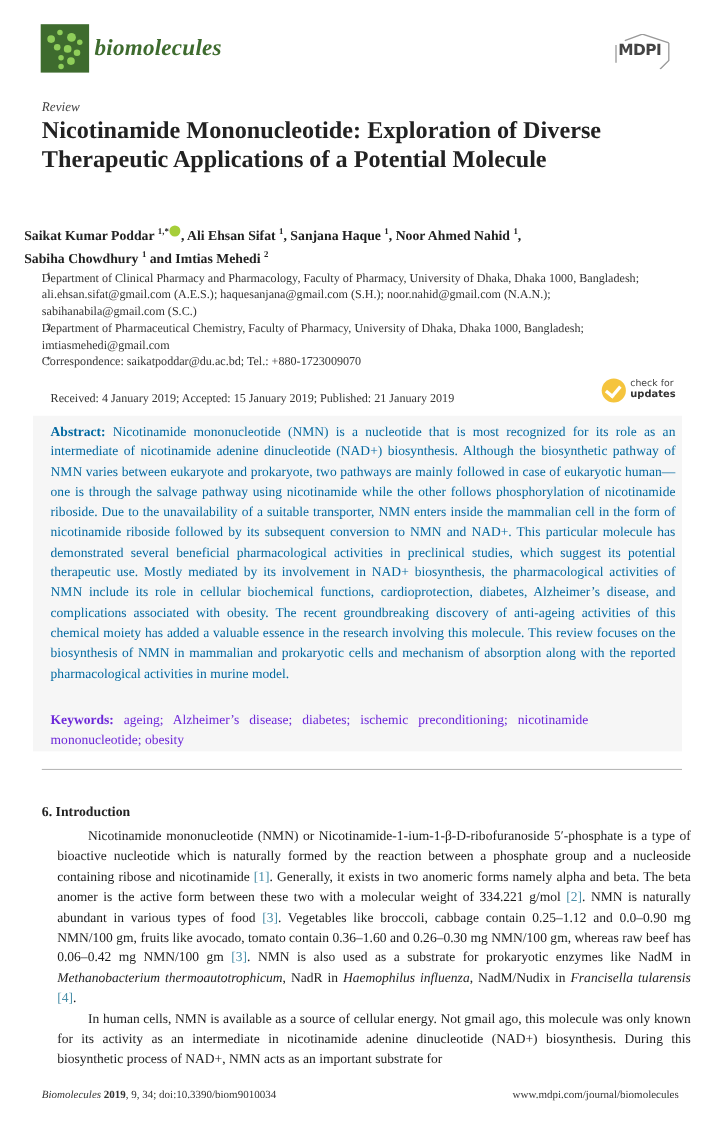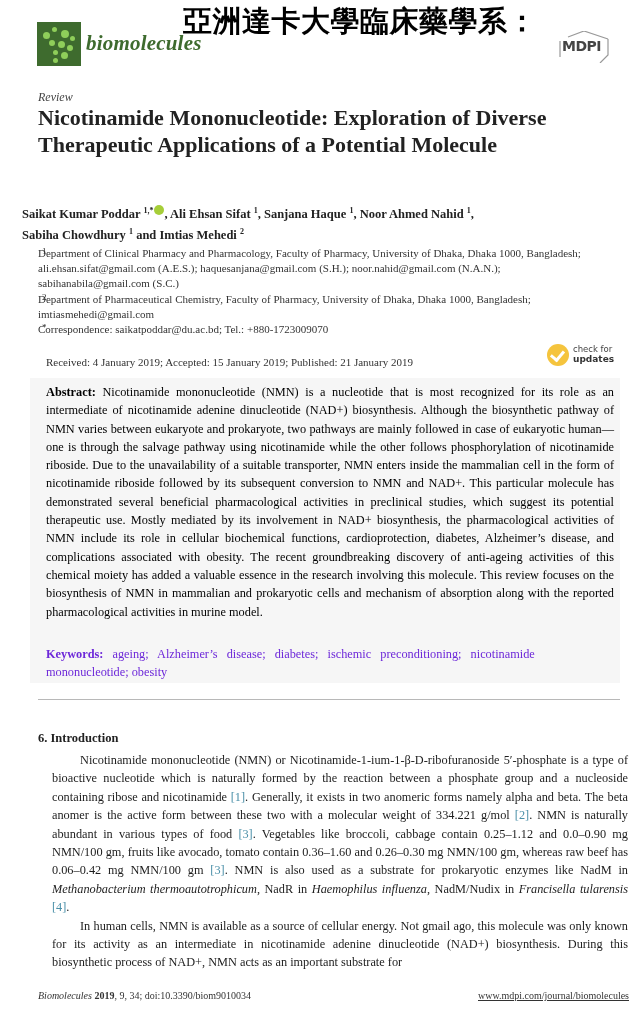--- a/index.html
+++ b/index.html
@@ -27,55 +27,54 @@
   .affil .txt { display:block; }
 
   .dates { position:absolute; left:46px; top:356px; font-size:11px; color:#333; }
   .check-badge { position:absolute; left:547px; top:342px; width:80px; height:28px; }
   .check-badge .circ { position:absolute; left:0; top:2px; width:22px; height:22px; border-radius:50%; background:#f5c43d; }
   .check-badge .circ::after { content:""; position:absolute; left:6px; top:4px; width:6px; height:10px; border-right:3px solid #fff; border-bottom:3px solid #fff; transform:rotate(40deg); }
   .check-badge .c1 { position:absolute; left:26px; top:2px; font-family:"DejaVu Sans", sans-serif; font-size:8.5px; color:#444; }
   .check-badge .c2 { position:absolute; left:26px; top:12px; font-family:"DejaVu Sans", sans-serif; font-size:9px; font-weight:bold; color:#333; }
 
   .abstract-block { position:absolute; left:30px; top:378px; width:590px; height:305px; background:#f6f6f6; }
-  .abstract { position:absolute; left:46px; top:383px; width:568px; font-size:12.3px; line-height:18.3px; text-align:justify; color:#000000; }
+  .abstract { position:absolute; left:46px; top:383px; width:568px; font-size:12.3px; line-height:18.3px; text-align:justify; color:#0369a1; }
   .abstract b { font-weight:bold; }
   .keywords { position:absolute; left:46px; top:645px; width:568px; font-size:12.3px; line-height:18.3px; text-align:justify; text-align-last:left; word-spacing:6px; color:#6d28d9; }
   .keywords .kw2 { word-spacing:0; }
   .divider { position:absolute; left:38px; top:699px; width:582px; height:1px; background:#b8b8b8; }
 
   .section-heading { position:absolute; left:38px; top:731px; font-weight:bold; font-size:12.5px; color:#222; }
   .body-text { position:absolute; left:52px; top:751px; width:576px; font-size:12.3px; line-height:18.4px; text-align:justify; color:#1c1c1c; }
   .body-text p { margin:0; text-indent:28px; }
   .body-text .cite { color:#4a8fa8; }
   .body-text i { font-style:italic; }
 
   .footer-left { position:absolute; left:38px; top:990px; font-size:10px; color:#333; }
   .footer-left i { font-style:italic; }
-  .footer-right { position:absolute; right:12px; top:990px; font-size:10px; color:#333;text-decoration:underline; }
+  .footer-right { position:absolute; right:24px; top:990px; font-size:10px; color:#333; }
 </style>
 </head>
 <body>
 
 <div class="logo-box">
   <span style="left:6px;top:10px;width:7px;height:7px;"></span>
   <span style="left:15px;top:5px;width:5px;height:5px;"></span>
   <span style="left:24px;top:8px;width:8px;height:8px;"></span>
   <span style="left:33px;top:14px;width:5px;height:5px;"></span>
   <span style="left:12px;top:18px;width:6px;height:6px;"></span>
   <span style="left:21px;top:19px;width:7px;height:7px;"></span>
   <span style="left:30px;top:23px;width:6px;height:6px;"></span>
   <span style="left:16px;top:28px;width:5px;height:5px;"></span>
   <span style="left:24px;top:30px;width:7px;height:7px;"></span>
   <span style="left:16px;top:36px;width:5px;height:5px;"></span>
 </div>
 <div class="journal-name">biomolecules</div>
 
 <div class="overlay-title">
-  <span>亞洲達卡大學臨床藥學系：</span>
 </div>
 
 <div class="mdpi-logo">
   <svg width="52" height="32" viewBox="0 0 52 32">
     <polyline points="10,6 26,0 50,8" fill="none" stroke="#999" stroke-width="1.2"></polyline>
     <polyline points="50,8 50,24 42,32" fill="none" stroke="#999" stroke-width="1.2"></polyline>
     <polyline points="2,10 2,26" fill="none" stroke="#999" stroke-width="1.2"></polyline>
   </svg>
   <span class="t">MDPI</span>
 </div>

